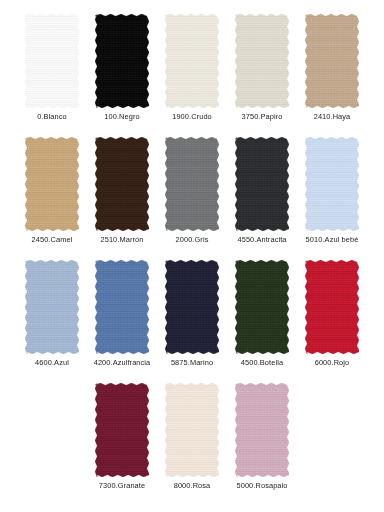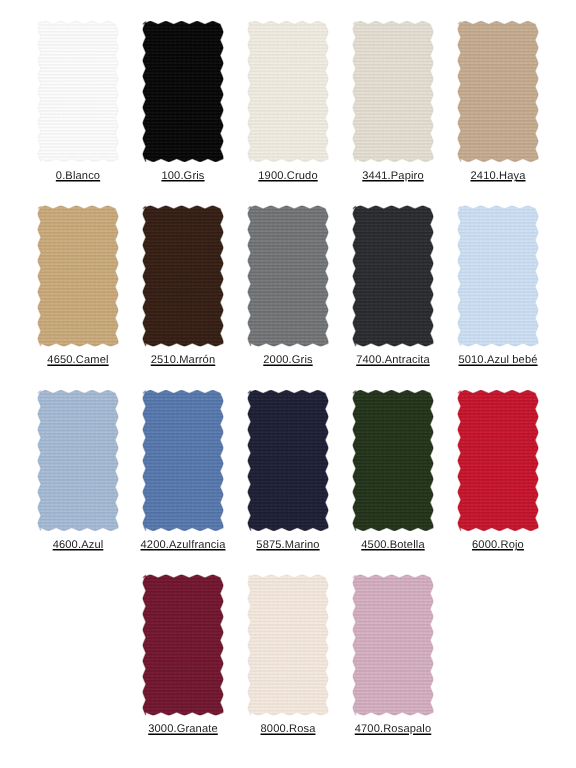--- a/index.html
+++ b/index.html
@@ -15,21 +15,20 @@
     overflow: hidden;
   }
   #swatch-chart {
     width: 384px;
     height: 512px;
     box-sizing: border-box;
     padding: 14px 8px 6px 8px;
     display: flex;
     flex-direction: column;
     justify-content: flex-start;
-    text-decoration: underline;
   }
   .swatch-row {
     display: flex;
     flex-direction: row;
     justify-content: center;
     align-items: flex-start;
     height: 125px;
   }
   .swatch-cell {
     width: 70px;
@@ -87,21 +86,21 @@
               <pattern id="wv1" width="3" height="2.2" patternUnits="userSpaceOnUse">
                 <rect width="3" height="2.2" fill="#0d0d0d"></rect>
                 <rect width="3" height="1.05" fill="#000000" opacity="0.55"></rect>
                 <rect y="1.5" width="1.4" height="0.7" fill="#242424" opacity="0.5"></rect>
               </pattern>
             </defs>
             <path d="M 0.00 2.20 L 5.20 0.00 L 10.40 2.20 L 15.60 0.00 L 20.80 2.20 L 26.00 0.00 L 31.20 2.20 L 36.40 0.00 L 41.60 2.20 L 46.80 0.00 L 52.00 2.20 L 51.80 2.20 L 54.00 7.40 L 51.80 12.60 L 54.00 17.80 L 51.80 23.00 L 54.00 28.20 L 51.80 33.40 L 54.00 38.60 L 51.80 43.80 L 54.00 49.00 L 51.80 54.20 L 54.00 59.40 L 51.80 64.60 L 54.00 69.80 L 51.80 75.00 L 54.00 80.20 L 51.80 85.40 L 54.00 90.60 L 54.00 91.80 L 48.80 94.00 L 43.60 91.80 L 38.40 94.00 L 33.20 91.80 L 28.00 94.00 L 22.80 91.80 L 17.60 94.00 L 12.40 91.80 L 7.20 94.00 L 2.00 91.80 L 2.20 94.00 L 0.00 88.80 L 2.20 83.60 L 0.00 78.40 L 2.20 73.20 L 0.00 68.00 L 2.20 62.80 L 0.00 57.60 L 2.20 52.40 L 0.00 47.20 L 2.20 42.00 L 0.00 36.80 L 2.20 31.60 L 0.00 26.40 L 2.20 21.20 L 0.00 16.00 L 2.20 10.80 L 0.00 5.60 L 2.20 0.40 Z" fill="url(#wv1)"></path>
             <path d="M 0.00 2.20 L 5.20 0.00 L 10.40 2.20 L 15.60 0.00 L 20.80 2.20 L 26.00 0.00 L 31.20 2.20 L 36.40 0.00 L 41.60 2.20 L 46.80 0.00 L 52.00 2.20 L 51.80 2.20 L 54.00 7.40 L 51.80 12.60 L 54.00 17.80 L 51.80 23.00 L 54.00 28.20 L 51.80 33.40 L 54.00 38.60 L 51.80 43.80 L 54.00 49.00 L 51.80 54.20 L 54.00 59.40 L 51.80 64.60 L 54.00 69.80 L 51.80 75.00 L 54.00 80.20 L 51.80 85.40 L 54.00 90.60 L 54.00 91.80 L 48.80 94.00 L 43.60 91.80 L 38.40 94.00 L 33.20 91.80 L 28.00 94.00 L 22.80 91.80 L 17.60 94.00 L 12.40 91.80 L 7.20 94.00 L 2.00 91.80 L 2.20 94.00 L 0.00 88.80 L 2.20 83.60 L 0.00 78.40 L 2.20 73.20 L 0.00 68.00 L 2.20 62.80 L 0.00 57.60 L 2.20 52.40 L 0.00 47.20 L 2.20 42.00 L 0.00 36.80 L 2.20 31.60 L 0.00 26.40 L 2.20 21.20 L 0.00 16.00 L 2.20 10.80 L 0.00 5.60 L 2.20 0.40 Z" fill="none" stroke="#000000" stroke-width="0.9" opacity="0.35"></path>
           </svg>
         </div>
-        <div class="swatch-label">100.Gris</div>
+        <div class="swatch-label">100.Negro</div>
       </div>
       <div class="swatch-cell">
         <div class="swatch-chip-wrap">
           <svg viewBox="0 0 54 94" preserveAspectRatio="none" class="swatch-chip">
             <defs>
               <pattern id="wv2" width="3" height="2.2" patternUnits="userSpaceOnUse">
                 <rect width="3" height="2.2" fill="#eeeae1"></rect>
                 <rect width="3" height="1.05" fill="#ddd8cc" opacity="0.55"></rect>
                 <rect y="1.5" width="1.4" height="0.7" fill="#f8f6f1" opacity="0.5"></rect>
               </pattern>
@@ -119,21 +118,21 @@
               <pattern id="wv3" width="3" height="2.2" patternUnits="userSpaceOnUse">
                 <rect width="3" height="2.2" fill="#e3ddd2"></rect>
                 <rect width="3" height="1.05" fill="#d0c9bb" opacity="0.55"></rect>
                 <rect y="1.5" width="1.4" height="0.7" fill="#efebe3" opacity="0.5"></rect>
               </pattern>
             </defs>
             <path d="M 0.00 2.20 L 5.20 0.00 L 10.40 2.20 L 15.60 0.00 L 20.80 2.20 L 26.00 0.00 L 31.20 2.20 L 36.40 0.00 L 41.60 2.20 L 46.80 0.00 L 52.00 2.20 L 51.80 2.20 L 54.00 7.40 L 51.80 12.60 L 54.00 17.80 L 51.80 23.00 L 54.00 28.20 L 51.80 33.40 L 54.00 38.60 L 51.80 43.80 L 54.00 49.00 L 51.80 54.20 L 54.00 59.40 L 51.80 64.60 L 54.00 69.80 L 51.80 75.00 L 54.00 80.20 L 51.80 85.40 L 54.00 90.60 L 54.00 91.80 L 48.80 94.00 L 43.60 91.80 L 38.40 94.00 L 33.20 91.80 L 28.00 94.00 L 22.80 91.80 L 17.60 94.00 L 12.40 91.80 L 7.20 94.00 L 2.00 91.80 L 2.20 94.00 L 0.00 88.80 L 2.20 83.60 L 0.00 78.40 L 2.20 73.20 L 0.00 68.00 L 2.20 62.80 L 0.00 57.60 L 2.20 52.40 L 0.00 47.20 L 2.20 42.00 L 0.00 36.80 L 2.20 31.60 L 0.00 26.40 L 2.20 21.20 L 0.00 16.00 L 2.20 10.80 L 0.00 5.60 L 2.20 0.40 Z" fill="url(#wv3)"></path>
             <path d="M 0.00 2.20 L 5.20 0.00 L 10.40 2.20 L 15.60 0.00 L 20.80 2.20 L 26.00 0.00 L 31.20 2.20 L 36.40 0.00 L 41.60 2.20 L 46.80 0.00 L 52.00 2.20 L 51.80 2.20 L 54.00 7.40 L 51.80 12.60 L 54.00 17.80 L 51.80 23.00 L 54.00 28.20 L 51.80 33.40 L 54.00 38.60 L 51.80 43.80 L 54.00 49.00 L 51.80 54.20 L 54.00 59.40 L 51.80 64.60 L 54.00 69.80 L 51.80 75.00 L 54.00 80.20 L 51.80 85.40 L 54.00 90.60 L 54.00 91.80 L 48.80 94.00 L 43.60 91.80 L 38.40 94.00 L 33.20 91.80 L 28.00 94.00 L 22.80 91.80 L 17.60 94.00 L 12.40 91.80 L 7.20 94.00 L 2.00 91.80 L 2.20 94.00 L 0.00 88.80 L 2.20 83.60 L 0.00 78.40 L 2.20 73.20 L 0.00 68.00 L 2.20 62.80 L 0.00 57.60 L 2.20 52.40 L 0.00 47.20 L 2.20 42.00 L 0.00 36.80 L 2.20 31.60 L 0.00 26.40 L 2.20 21.20 L 0.00 16.00 L 2.20 10.80 L 0.00 5.60 L 2.20 0.40 Z" fill="none" stroke="#d0c9bb" stroke-width="0.9" opacity="0.35"></path>
           </svg>
         </div>
-        <div class="swatch-label">3441.Papiro</div>
+        <div class="swatch-label">3750.Papiro</div>
       </div>
       <div class="swatch-cell">
         <div class="swatch-chip-wrap">
           <svg viewBox="0 0 54 94" preserveAspectRatio="none" class="swatch-chip">
             <defs>
               <pattern id="wv4" width="3" height="2.2" patternUnits="userSpaceOnUse">
                 <rect width="3" height="2.2" fill="#c5ac93"></rect>
                 <rect width="3" height="1.05" fill="#b39979" opacity="0.55"></rect>
                 <rect y="1.5" width="1.4" height="0.7" fill="#d4bfa9" opacity="0.5"></rect>
               </pattern>
@@ -153,21 +152,21 @@
               <pattern id="wv5" width="3" height="2.2" patternUnits="userSpaceOnUse">
                 <rect width="3" height="2.2" fill="#c9ab7e"></rect>
                 <rect width="3" height="1.05" fill="#b79667" opacity="0.55"></rect>
                 <rect y="1.5" width="1.4" height="0.7" fill="#d8bd96" opacity="0.5"></rect>
               </pattern>
             </defs>
             <path d="M 0.00 2.20 L 5.20 0.00 L 10.40 2.20 L 15.60 0.00 L 20.80 2.20 L 26.00 0.00 L 31.20 2.20 L 36.40 0.00 L 41.60 2.20 L 46.80 0.00 L 52.00 2.20 L 51.80 2.20 L 54.00 7.40 L 51.80 12.60 L 54.00 17.80 L 51.80 23.00 L 54.00 28.20 L 51.80 33.40 L 54.00 38.60 L 51.80 43.80 L 54.00 49.00 L 51.80 54.20 L 54.00 59.40 L 51.80 64.60 L 54.00 69.80 L 51.80 75.00 L 54.00 80.20 L 51.80 85.40 L 54.00 90.60 L 54.00 91.80 L 48.80 94.00 L 43.60 91.80 L 38.40 94.00 L 33.20 91.80 L 28.00 94.00 L 22.80 91.80 L 17.60 94.00 L 12.40 91.80 L 7.20 94.00 L 2.00 91.80 L 2.20 94.00 L 0.00 88.80 L 2.20 83.60 L 0.00 78.40 L 2.20 73.20 L 0.00 68.00 L 2.20 62.80 L 0.00 57.60 L 2.20 52.40 L 0.00 47.20 L 2.20 42.00 L 0.00 36.80 L 2.20 31.60 L 0.00 26.40 L 2.20 21.20 L 0.00 16.00 L 2.20 10.80 L 0.00 5.60 L 2.20 0.40 Z" fill="url(#wv5)"></path>
             <path d="M 0.00 2.20 L 5.20 0.00 L 10.40 2.20 L 15.60 0.00 L 20.80 2.20 L 26.00 0.00 L 31.20 2.20 L 36.40 0.00 L 41.60 2.20 L 46.80 0.00 L 52.00 2.20 L 51.80 2.20 L 54.00 7.40 L 51.80 12.60 L 54.00 17.80 L 51.80 23.00 L 54.00 28.20 L 51.80 33.40 L 54.00 38.60 L 51.80 43.80 L 54.00 49.00 L 51.80 54.20 L 54.00 59.40 L 51.80 64.60 L 54.00 69.80 L 51.80 75.00 L 54.00 80.20 L 51.80 85.40 L 54.00 90.60 L 54.00 91.80 L 48.80 94.00 L 43.60 91.80 L 38.40 94.00 L 33.20 91.80 L 28.00 94.00 L 22.80 91.80 L 17.60 94.00 L 12.40 91.80 L 7.20 94.00 L 2.00 91.80 L 2.20 94.00 L 0.00 88.80 L 2.20 83.60 L 0.00 78.40 L 2.20 73.20 L 0.00 68.00 L 2.20 62.80 L 0.00 57.60 L 2.20 52.40 L 0.00 47.20 L 2.20 42.00 L 0.00 36.80 L 2.20 31.60 L 0.00 26.40 L 2.20 21.20 L 0.00 16.00 L 2.20 10.80 L 0.00 5.60 L 2.20 0.40 Z" fill="none" stroke="#b79667" stroke-width="0.9" opacity="0.35"></path>
           </svg>
         </div>
-        <div class="swatch-label">4650.Camel</div>
+        <div class="swatch-label">2450.Camel</div>
       </div>
       <div class="swatch-cell">
         <div class="swatch-chip-wrap">
           <svg viewBox="0 0 54 94" preserveAspectRatio="none" class="swatch-chip">
             <defs>
               <pattern id="wv6" width="3" height="2.2" patternUnits="userSpaceOnUse">
                 <rect width="3" height="2.2" fill="#3a2318"></rect>
                 <rect width="3" height="1.05" fill="#2a1710" opacity="0.55"></rect>
                 <rect y="1.5" width="1.4" height="0.7" fill="#4d3224" opacity="0.5"></rect>
               </pattern>
@@ -201,21 +200,21 @@
               <pattern id="wv8" width="3" height="2.2" patternUnits="userSpaceOnUse">
                 <rect width="3" height="2.2" fill="#2f3033"></rect>
                 <rect width="3" height="1.05" fill="#202124" opacity="0.55"></rect>
                 <rect y="1.5" width="1.4" height="0.7" fill="#434549" opacity="0.5"></rect>
               </pattern>
             </defs>
             <path d="M 0.00 2.20 L 5.20 0.00 L 10.40 2.20 L 15.60 0.00 L 20.80 2.20 L 26.00 0.00 L 31.20 2.20 L 36.40 0.00 L 41.60 2.20 L 46.80 0.00 L 52.00 2.20 L 51.80 2.20 L 54.00 7.40 L 51.80 12.60 L 54.00 17.80 L 51.80 23.00 L 54.00 28.20 L 51.80 33.40 L 54.00 38.60 L 51.80 43.80 L 54.00 49.00 L 51.80 54.20 L 54.00 59.40 L 51.80 64.60 L 54.00 69.80 L 51.80 75.00 L 54.00 80.20 L 51.80 85.40 L 54.00 90.60 L 54.00 91.80 L 48.80 94.00 L 43.60 91.80 L 38.40 94.00 L 33.20 91.80 L 28.00 94.00 L 22.80 91.80 L 17.60 94.00 L 12.40 91.80 L 7.20 94.00 L 2.00 91.80 L 2.20 94.00 L 0.00 88.80 L 2.20 83.60 L 0.00 78.40 L 2.20 73.20 L 0.00 68.00 L 2.20 62.80 L 0.00 57.60 L 2.20 52.40 L 0.00 47.20 L 2.20 42.00 L 0.00 36.80 L 2.20 31.60 L 0.00 26.40 L 2.20 21.20 L 0.00 16.00 L 2.20 10.80 L 0.00 5.60 L 2.20 0.40 Z" fill="url(#wv8)"></path>
             <path d="M 0.00 2.20 L 5.20 0.00 L 10.40 2.20 L 15.60 0.00 L 20.80 2.20 L 26.00 0.00 L 31.20 2.20 L 36.40 0.00 L 41.60 2.20 L 46.80 0.00 L 52.00 2.20 L 51.80 2.20 L 54.00 7.40 L 51.80 12.60 L 54.00 17.80 L 51.80 23.00 L 54.00 28.20 L 51.80 33.40 L 54.00 38.60 L 51.80 43.80 L 54.00 49.00 L 51.80 54.20 L 54.00 59.40 L 51.80 64.60 L 54.00 69.80 L 51.80 75.00 L 54.00 80.20 L 51.80 85.40 L 54.00 90.60 L 54.00 91.80 L 48.80 94.00 L 43.60 91.80 L 38.40 94.00 L 33.20 91.80 L 28.00 94.00 L 22.80 91.80 L 17.60 94.00 L 12.40 91.80 L 7.20 94.00 L 2.00 91.80 L 2.20 94.00 L 0.00 88.80 L 2.20 83.60 L 0.00 78.40 L 2.20 73.20 L 0.00 68.00 L 2.20 62.80 L 0.00 57.60 L 2.20 52.40 L 0.00 47.20 L 2.20 42.00 L 0.00 36.80 L 2.20 31.60 L 0.00 26.40 L 2.20 21.20 L 0.00 16.00 L 2.20 10.80 L 0.00 5.60 L 2.20 0.40 Z" fill="none" stroke="#202124" stroke-width="0.9" opacity="0.35"></path>
           </svg>
         </div>
-        <div class="swatch-label">7400.Antracita</div>
+        <div class="swatch-label">4550.Antracita</div>
       </div>
       <div class="swatch-cell">
         <div class="swatch-chip-wrap">
           <svg viewBox="0 0 54 94" preserveAspectRatio="none" class="swatch-chip">
             <defs>
               <pattern id="wv9" width="3" height="2.2" patternUnits="userSpaceOnUse">
                 <rect width="3" height="2.2" fill="#cdddf0"></rect>
                 <rect width="3" height="1.05" fill="#b8cde6" opacity="0.55"></rect>
                 <rect y="1.5" width="1.4" height="0.7" fill="#e0ebf8" opacity="0.5"></rect>
               </pattern>
@@ -317,21 +316,21 @@
               <pattern id="wv15" width="3" height="2.2" patternUnits="userSpaceOnUse">
                 <rect width="3" height="2.2" fill="#751b33"></rect>
                 <rect width="3" height="1.05" fill="#5e1227" opacity="0.55"></rect>
                 <rect y="1.5" width="1.4" height="0.7" fill="#8c2742" opacity="0.5"></rect>
               </pattern>
             </defs>
             <path d="M 0.00 2.20 L 5.20 0.00 L 10.40 2.20 L 15.60 0.00 L 20.80 2.20 L 26.00 0.00 L 31.20 2.20 L 36.40 0.00 L 41.60 2.20 L 46.80 0.00 L 52.00 2.20 L 51.80 2.20 L 54.00 7.40 L 51.80 12.60 L 54.00 17.80 L 51.80 23.00 L 54.00 28.20 L 51.80 33.40 L 54.00 38.60 L 51.80 43.80 L 54.00 49.00 L 51.80 54.20 L 54.00 59.40 L 51.80 64.60 L 54.00 69.80 L 51.80 75.00 L 54.00 80.20 L 51.80 85.40 L 54.00 90.60 L 54.00 91.80 L 48.80 94.00 L 43.60 91.80 L 38.40 94.00 L 33.20 91.80 L 28.00 94.00 L 22.80 91.80 L 17.60 94.00 L 12.40 91.80 L 7.20 94.00 L 2.00 91.80 L 2.20 94.00 L 0.00 88.80 L 2.20 83.60 L 0.00 78.40 L 2.20 73.20 L 0.00 68.00 L 2.20 62.80 L 0.00 57.60 L 2.20 52.40 L 0.00 47.20 L 2.20 42.00 L 0.00 36.80 L 2.20 31.60 L 0.00 26.40 L 2.20 21.20 L 0.00 16.00 L 2.20 10.80 L 0.00 5.60 L 2.20 0.40 Z" fill="url(#wv15)"></path>
             <path d="M 0.00 2.20 L 5.20 0.00 L 10.40 2.20 L 15.60 0.00 L 20.80 2.20 L 26.00 0.00 L 31.20 2.20 L 36.40 0.00 L 41.60 2.20 L 46.80 0.00 L 52.00 2.20 L 51.80 2.20 L 54.00 7.40 L 51.80 12.60 L 54.00 17.80 L 51.80 23.00 L 54.00 28.20 L 51.80 33.40 L 54.00 38.60 L 51.80 43.80 L 54.00 49.00 L 51.80 54.20 L 54.00 59.40 L 51.80 64.60 L 54.00 69.80 L 51.80 75.00 L 54.00 80.20 L 51.80 85.40 L 54.00 90.60 L 54.00 91.80 L 48.80 94.00 L 43.60 91.80 L 38.40 94.00 L 33.20 91.80 L 28.00 94.00 L 22.80 91.80 L 17.60 94.00 L 12.40 91.80 L 7.20 94.00 L 2.00 91.80 L 2.20 94.00 L 0.00 88.80 L 2.20 83.60 L 0.00 78.40 L 2.20 73.20 L 0.00 68.00 L 2.20 62.80 L 0.00 57.60 L 2.20 52.40 L 0.00 47.20 L 2.20 42.00 L 0.00 36.80 L 2.20 31.60 L 0.00 26.40 L 2.20 21.20 L 0.00 16.00 L 2.20 10.80 L 0.00 5.60 L 2.20 0.40 Z" fill="none" stroke="#5e1227" stroke-width="0.9" opacity="0.35"></path>
           </svg>
         </div>
-        <div class="swatch-label">3000.Granate</div>
+        <div class="swatch-label">7300.Granate</div>
       </div>
       <div class="swatch-cell">
         <div class="swatch-chip-wrap">
           <svg viewBox="0 0 54 94" preserveAspectRatio="none" class="swatch-chip">
             <defs>
               <pattern id="wv16" width="3" height="2.2" patternUnits="userSpaceOnUse">
                 <rect width="3" height="2.2" fill="#f2e7dd"></rect>
                 <rect width="3" height="1.05" fill="#e4d5c8" opacity="0.55"></rect>
                 <rect y="1.5" width="1.4" height="0.7" fill="#faf3ed" opacity="0.5"></rect>
               </pattern>
@@ -349,16 +348,16 @@
               <pattern id="wv17" width="3" height="2.2" patternUnits="userSpaceOnUse">
                 <rect width="3" height="2.2" fill="#d3b0c0"></rect>
                 <rect width="3" height="1.05" fill="#c199ad" opacity="0.55"></rect>
                 <rect y="1.5" width="1.4" height="0.7" fill="#e2c6d2" opacity="0.5"></rect>
               </pattern>
             </defs>
             <path d="M 0.00 2.20 L 5.20 0.00 L 10.40 2.20 L 15.60 0.00 L 20.80 2.20 L 26.00 0.00 L 31.20 2.20 L 36.40 0.00 L 41.60 2.20 L 46.80 0.00 L 52.00 2.20 L 51.80 2.20 L 54.00 7.40 L 51.80 12.60 L 54.00 17.80 L 51.80 23.00 L 54.00 28.20 L 51.80 33.40 L 54.00 38.60 L 51.80 43.80 L 54.00 49.00 L 51.80 54.20 L 54.00 59.40 L 51.80 64.60 L 54.00 69.80 L 51.80 75.00 L 54.00 80.20 L 51.80 85.40 L 54.00 90.60 L 54.00 91.80 L 48.80 94.00 L 43.60 91.80 L 38.40 94.00 L 33.20 91.80 L 28.00 94.00 L 22.80 91.80 L 17.60 94.00 L 12.40 91.80 L 7.20 94.00 L 2.00 91.80 L 2.20 94.00 L 0.00 88.80 L 2.20 83.60 L 0.00 78.40 L 2.20 73.20 L 0.00 68.00 L 2.20 62.80 L 0.00 57.60 L 2.20 52.40 L 0.00 47.20 L 2.20 42.00 L 0.00 36.80 L 2.20 31.60 L 0.00 26.40 L 2.20 21.20 L 0.00 16.00 L 2.20 10.80 L 0.00 5.60 L 2.20 0.40 Z" fill="url(#wv17)"></path>
             <path d="M 0.00 2.20 L 5.20 0.00 L 10.40 2.20 L 15.60 0.00 L 20.80 2.20 L 26.00 0.00 L 31.20 2.20 L 36.40 0.00 L 41.60 2.20 L 46.80 0.00 L 52.00 2.20 L 51.80 2.20 L 54.00 7.40 L 51.80 12.60 L 54.00 17.80 L 51.80 23.00 L 54.00 28.20 L 51.80 33.40 L 54.00 38.60 L 51.80 43.80 L 54.00 49.00 L 51.80 54.20 L 54.00 59.40 L 51.80 64.60 L 54.00 69.80 L 51.80 75.00 L 54.00 80.20 L 51.80 85.40 L 54.00 90.60 L 54.00 91.80 L 48.80 94.00 L 43.60 91.80 L 38.40 94.00 L 33.20 91.80 L 28.00 94.00 L 22.80 91.80 L 17.60 94.00 L 12.40 91.80 L 7.20 94.00 L 2.00 91.80 L 2.20 94.00 L 0.00 88.80 L 2.20 83.60 L 0.00 78.40 L 2.20 73.20 L 0.00 68.00 L 2.20 62.80 L 0.00 57.60 L 2.20 52.40 L 0.00 47.20 L 2.20 42.00 L 0.00 36.80 L 2.20 31.60 L 0.00 26.40 L 2.20 21.20 L 0.00 16.00 L 2.20 10.80 L 0.00 5.60 L 2.20 0.40 Z" fill="none" stroke="#c199ad" stroke-width="0.9" opacity="0.35"></path>
           </svg>
         </div>
-        <div class="swatch-label">4700.Rosapalo</div>
+        <div class="swatch-label">5000.Rosapalo</div>
       </div>
     </div>
   </div>
 
 </body></html>

